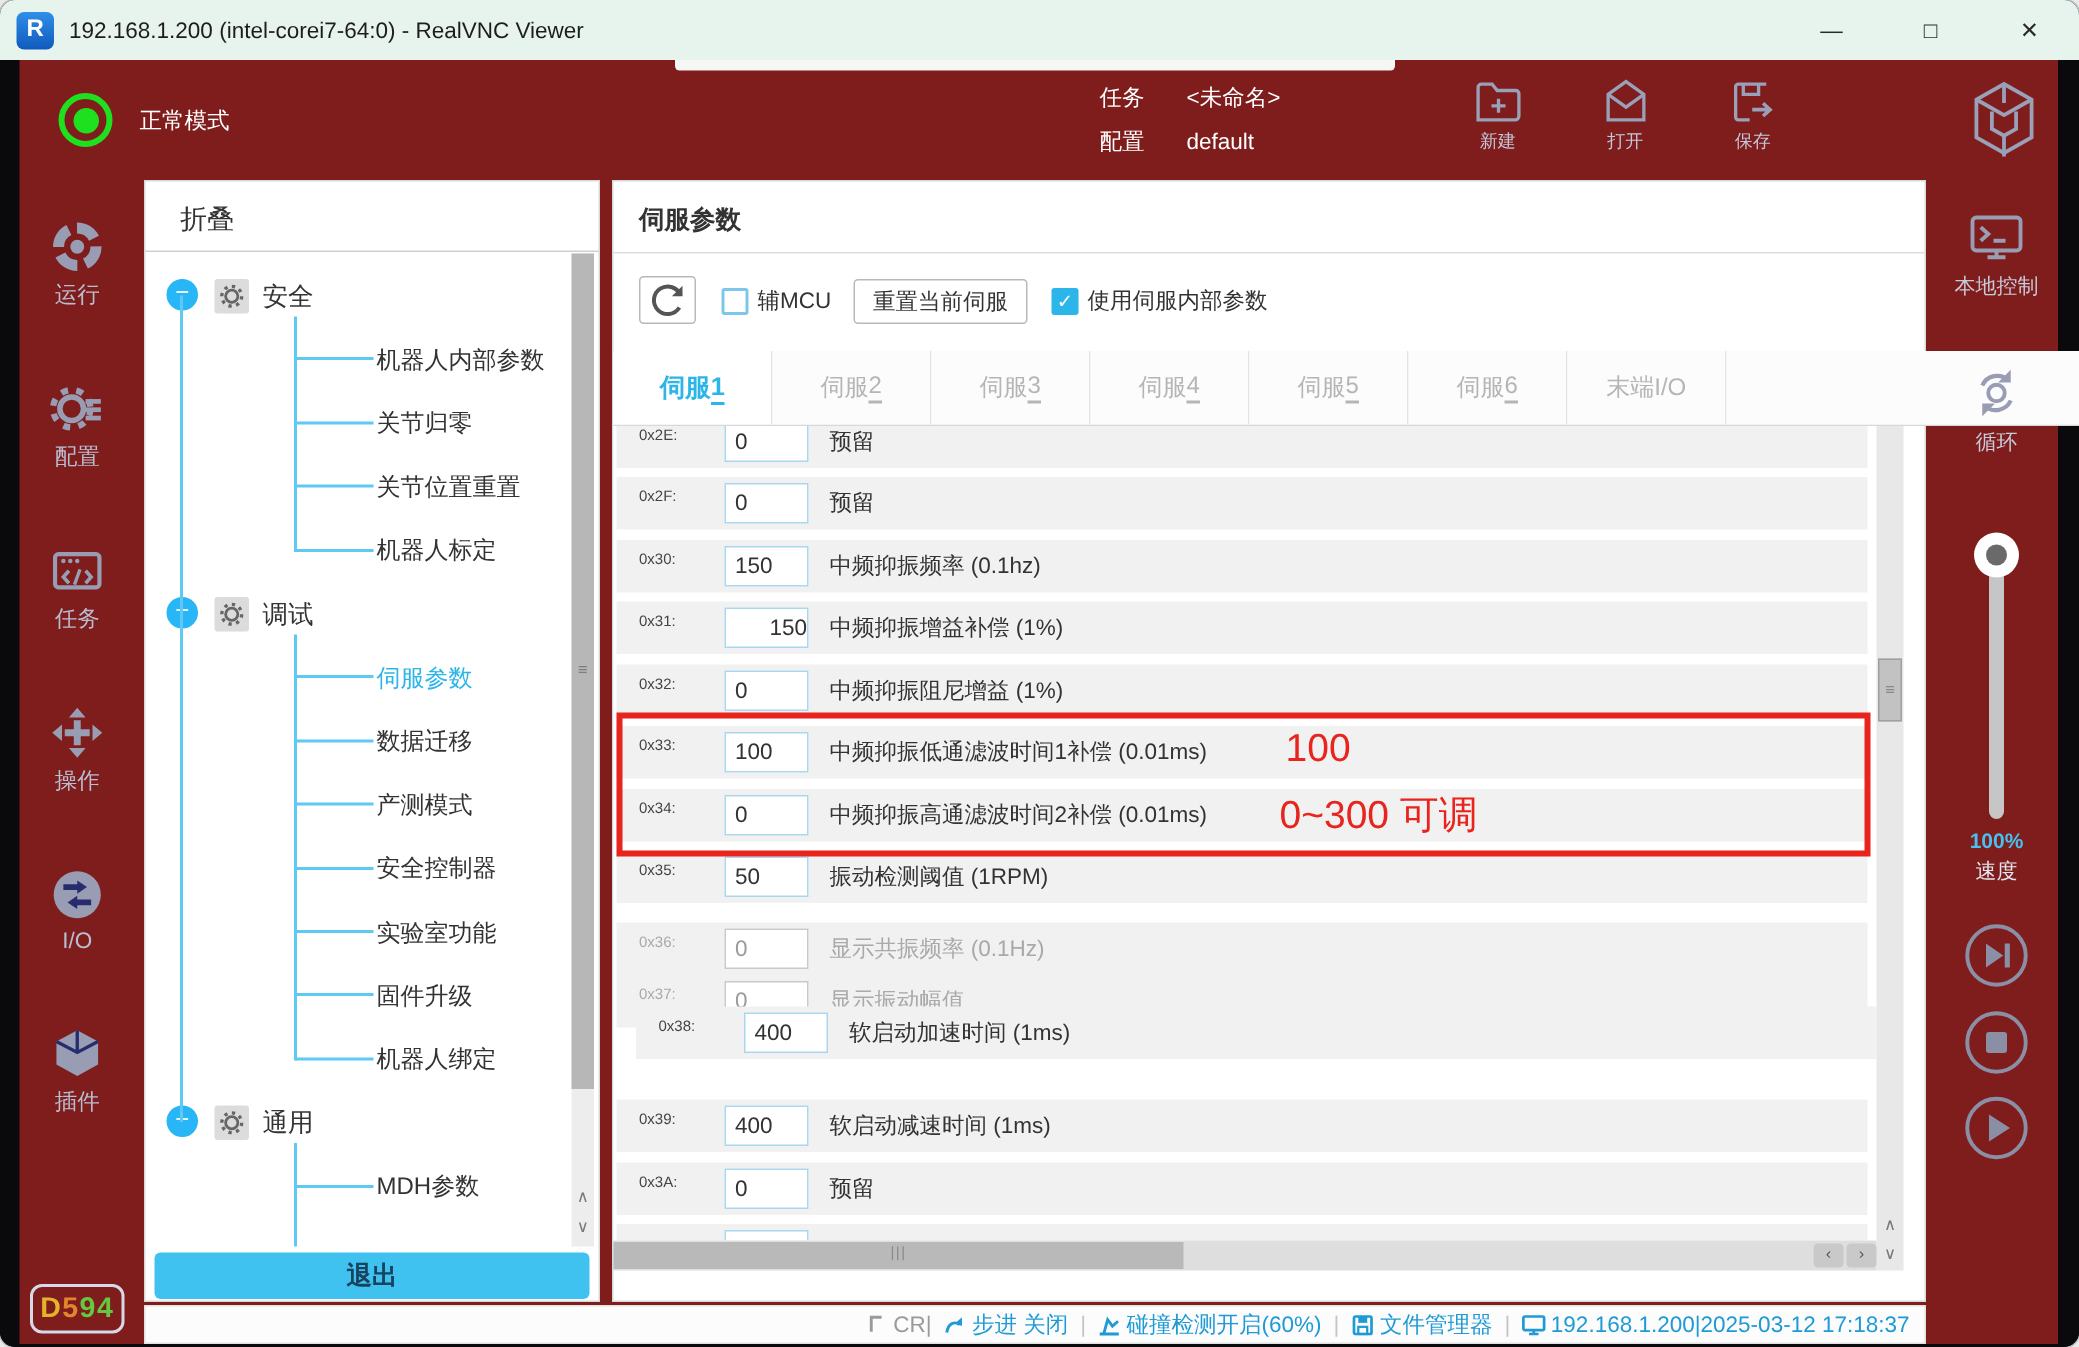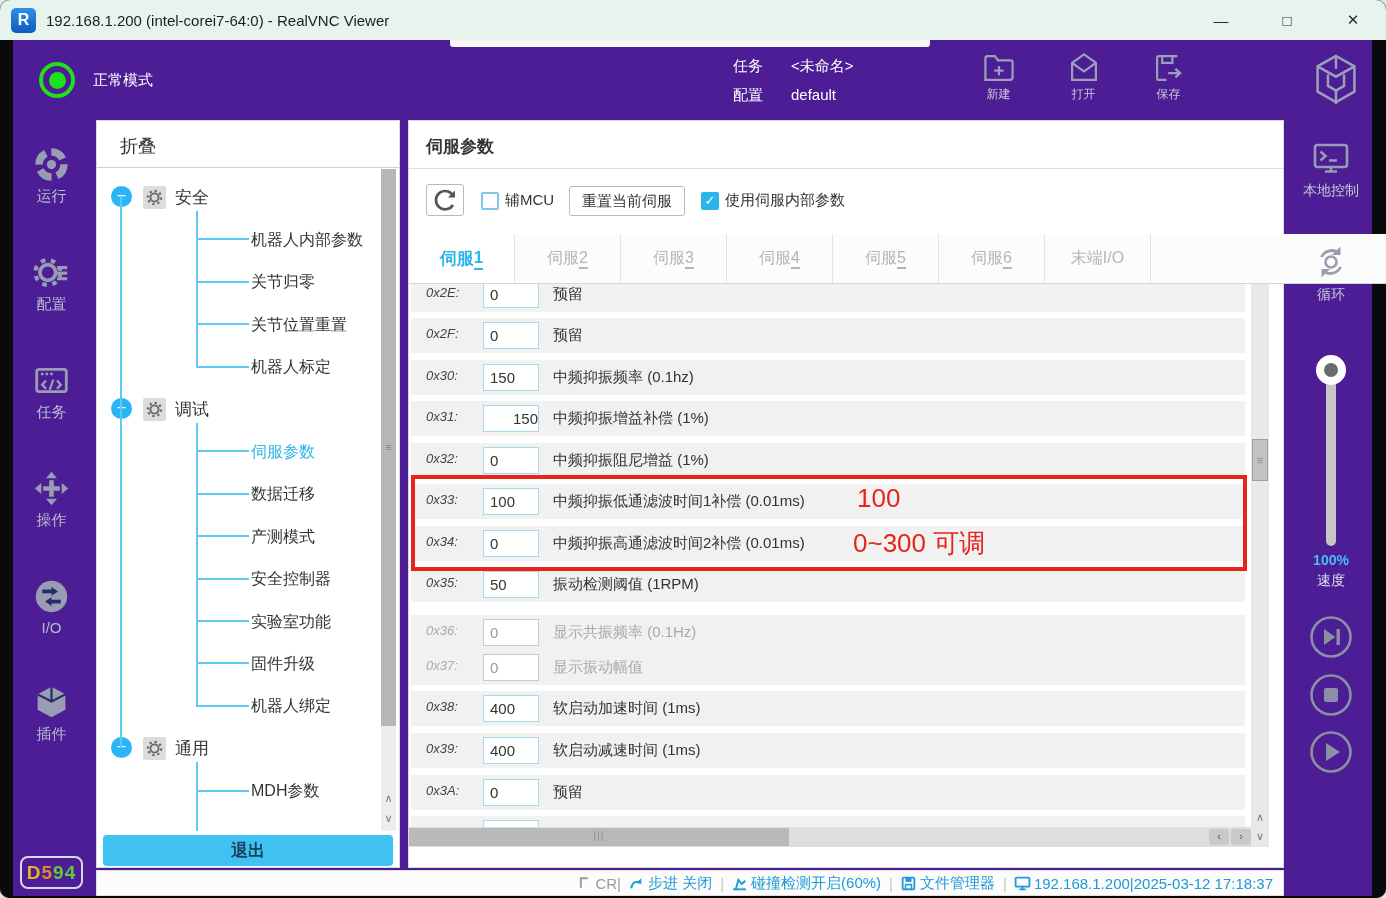--- a/index.html
+++ b/index.html
@@ -8,21 +8,21 @@
 
   
   .titlebar { position:absolute; left:0; top:0; width:1386px; height:40px; background:#e7f4ee; display:flex; align-items:center; }
   .vnc-icon { width:25px; height:25px; margin-left:11px; border-radius:5px; background:linear-gradient(180deg,#2f8fe8,#1059be); color:#fff; font-weight:bold; font-size:16px; display:flex; align-items:center; justify-content:center; }
   .win-title { margin-left:10px; font-size:15px; color:#1d1d1d; }
   .win-controls { position:absolute; right:0; top:0; height:40px; display:flex; }
   .win-btn { width:66px; height:40px; display:flex; align-items:center; justify-content:center; font-size:15px; color:#2a2a2a; }
 
   
   .remote { position:absolute; left:0; top:40px; right:0; bottom:0; background:#0a0a0c; }
-  .desktop { position:absolute; left:13px; top:0; width:1359px; bottom:2px; background:#4c1d95; }
+  .desktop { position:absolute; left:13px; top:0; width:1359px; bottom:2px; background:#7f1d1d; }
 
   
   .app-header { position:absolute; left:0; top:0; right:0; height:80px; }
   .notch { position:absolute; left:437px; top:0; width:480px; height:7px; background:#f6f6f4; border-radius:0 0 3px 3px; }
   .mode { position:absolute; left:26px; top:22px; display:flex; align-items:center; }
   .mode-ring { width:36px; height:36px; border:4px solid #1ee01e; border-radius:50%; display:flex; align-items:center; justify-content:center; }
   .mode-dot { width:17px; height:17px; background:#1ee01e; border-radius:50%; }
   .mode-label { margin-left:18px; color:#fff; font-size:15px; }
   .task-config { position:absolute; left:720px; top:11px; color:#fff; font-size:15px; line-height:29px; }
   .tc-label { display:inline-block; width:44px; }
@@ -74,21 +74,21 @@
   .cb-wrap2 { position:absolute; left:292px; top:10px; display:flex; align-items:center; }
 
   .tabs { position:absolute; left:0; top:113px; width:1024px; height:50px; background:#fcfcfc; border-bottom:1px solid #d8d8d8; display:flex; }
   .tab { width:106px; height:100%; border-right:1px solid #e4e4e4; display:flex; align-items:center; justify-content:center; font-size:16px; color:#b5b5b5; background:#fcfcfc; }
   .tab.active { color:#2cb5e8; font-weight:bold; font-size:17px; background:#fff; }
   .tab .u { border-bottom:2px solid currentColor; }
   .tab-fill { flex:1; border-right:none; }
 
   .table { position:absolute; left:0; top:163px; width:842px; height:543px; overflow:hidden; background:#fff; }
   .trow { position:absolute; left:2px; width:834px; height:35px; background:#f1f1f1; }
-  .trow .addr { position:absolute; left:15px; top:8px; font-size:13px; color:#444;font-style:italic; }
+  .trow .addr { position:absolute; left:15px; top:8px; font-size:10px; color:#444; }
   .trow .vbox { position:absolute; left:72px; top:4px; width:56px; height:27px; background:#fff; border:1px solid #a9d7ee; font-size:15px; color:#333; padding:4px 0 0 6px; }
   .trow .rlabel { position:absolute; left:142px; top:8px; font-size:15px; color:#333; white-space:nowrap; }
   .trow.disabled .addr, .trow.disabled .rlabel { color:#a9a9a9; }
   .trow.disabled .vbox { border-color:#c9c9c9; color:#9c9c9c; }
 
   .red-box { position:absolute; left:2px; top:354px; width:836px; height:96px; border:4px solid #e8241c; pointer-events:none; }
   .red-ann { position:absolute; color:#e8241c; font-size:26px; white-space:nowrap; pointer-events:none; }
   .ann1 { left:448px; top:362px; }
   .ann2 { left:444px; top:405px; }
 
@@ -455,21 +455,21 @@
             <div class="trow disabled" style="top: 331px; padding-left: 47px;">
               <span class="addr">0x36:</span>
               <span class="vbox">0</span>
               <span class="rlabel">显示共振频率 (0.1Hz)</span>
             </div>
             <div class="trow disabled" style="top: 366px;">
               <span class="addr">0x37:</span>
               <span class="vbox">0</span>
               <span class="rlabel">显示振动幅值</span>
             </div>
-            <div class="trow" style="top: 407px;">
+            <div class="trow" style="top: 387px; margin-left: 13px;">
               <span class="addr">0x38:</span>
               <span class="vbox">400</span>
               <span class="rlabel">软启动加速时间 (1ms)</span>
             </div>
             <div class="trow" style="top: 449px;">
               <span class="addr">0x39:</span>
               <span class="vbox">400</span>
               <span class="rlabel">软启动减速时间 (1ms)</span>
             </div>
             <div class="trow" style="top: 490.5px;">

